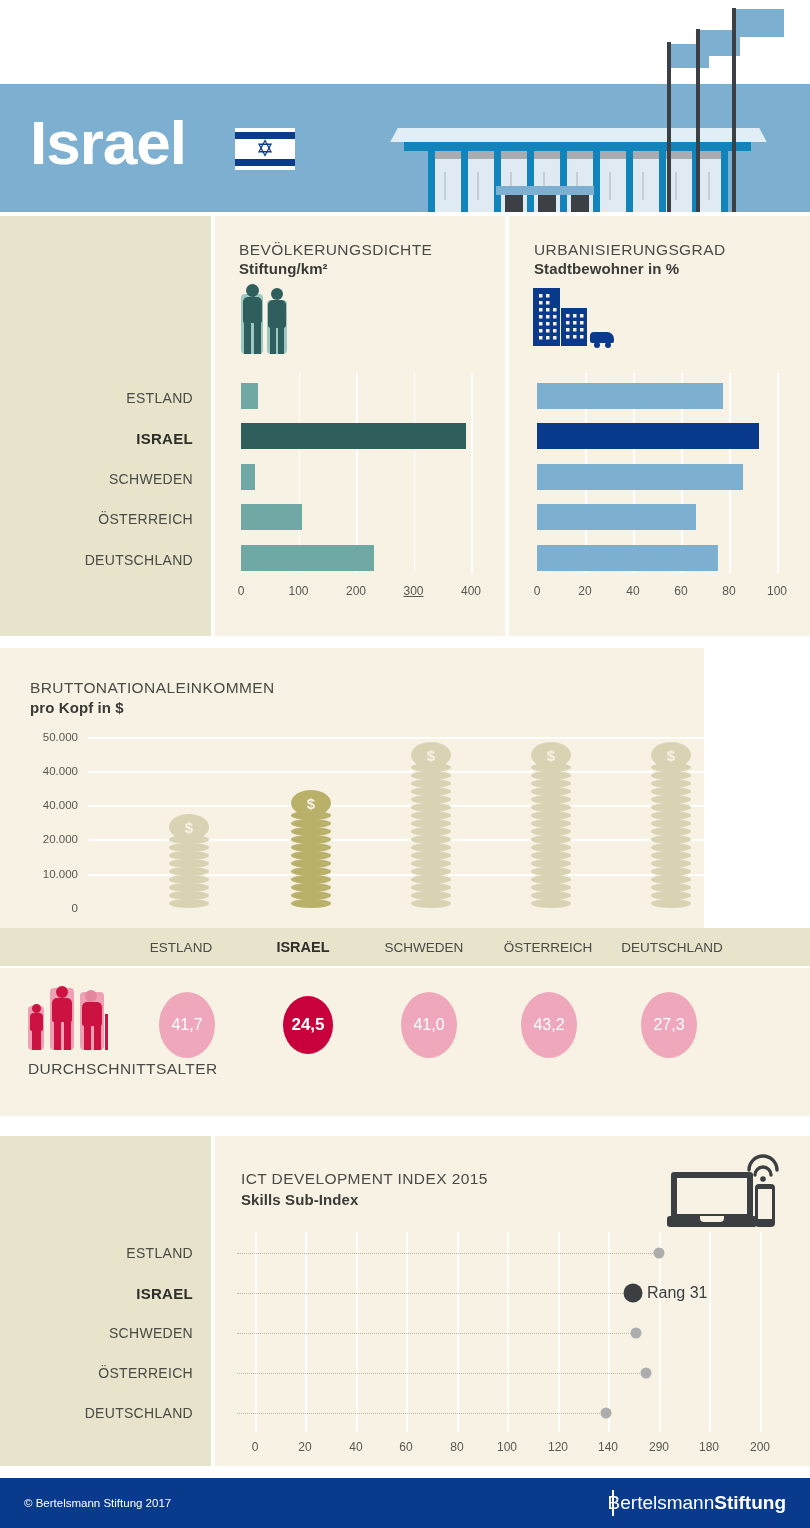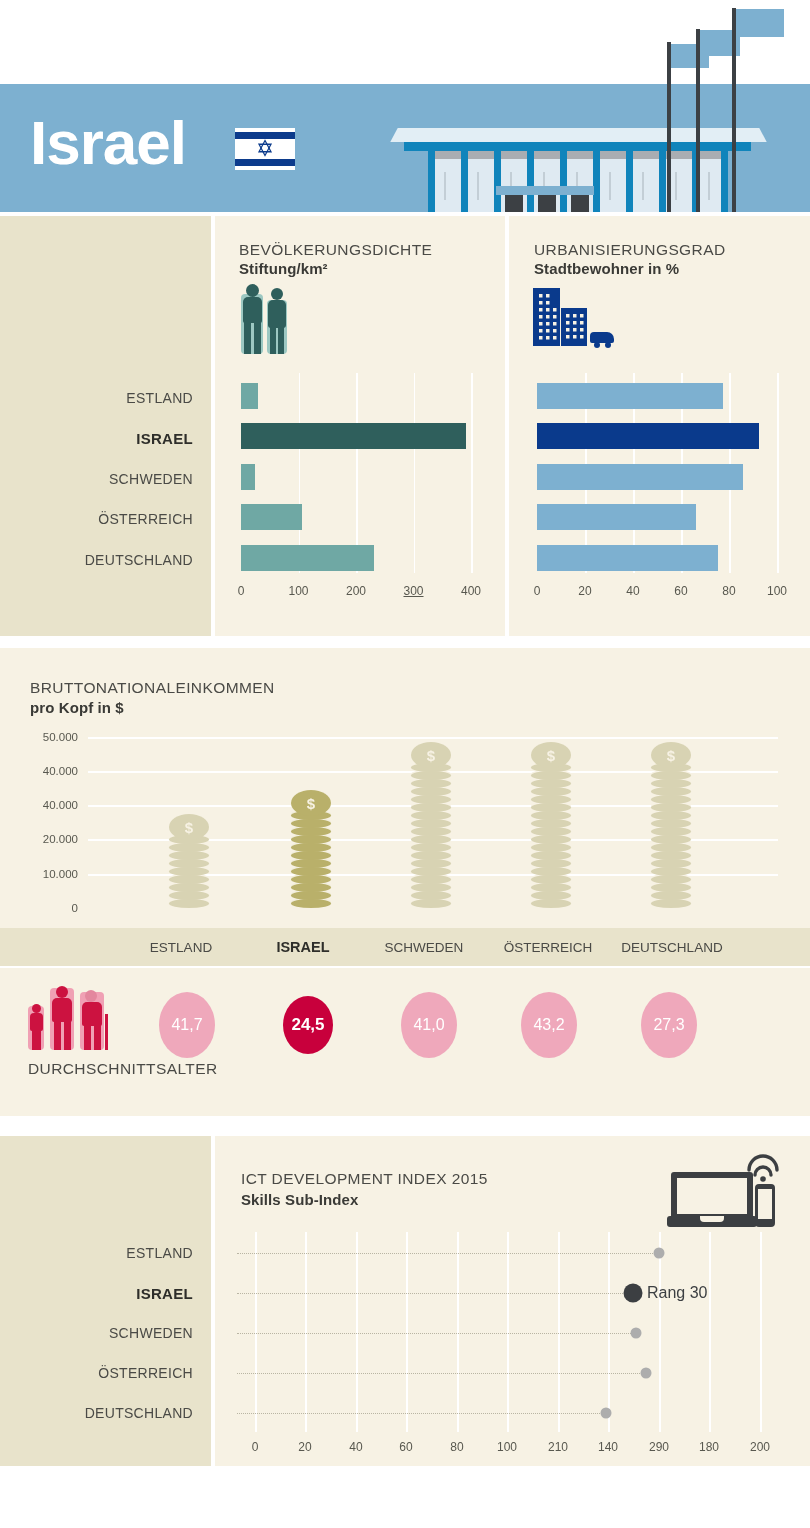--- a/index.html
+++ b/index.html
@@ -51,21 +51,21 @@
   .rowlabels div{position:absolute;right:0;transform:translateY(-50%);}
 
   .gridline{position:absolute;width:1.5px;background:#ffffff;}
   .bar{position:absolute;height:26px;}
 
   
   .people{position:absolute;}
   .pp{position:absolute;}
 
   
-  .b2{position:absolute;left:0;top:648px;width:810px;height:280px;background:#f7f2e4;}
+  .b2{position:absolute;left:0;top:648px;width:704px;height:280px;background:#f7f2e4;}
   .b2 .hline{position:absolute;left:88px;width:690px;height:2px;background:#ffffff;}
   .b2 .ylab{position:absolute;right:0;width:66px;text-align:right;font-size:11.5px;color:#58584f;transform:translateY(-50%);}
   .stack{position:absolute;bottom:0;width:40px;}
   .coin{position:absolute;left:0;width:40px;height:9px;border-radius:50%;}
   .coin.top{height:26px;display:flex;align-items:center;justify-content:center;color:#f7f2e4;font-weight:bold;font-size:15px;}
 
   .b2-labels{position:absolute;left:0;top:928px;width:810px;height:38px;background:#e8e3cb;}
   .b2-labels span{position:absolute;top:50%;transform:translate(-50%,-50%);font-size:13.5px;color:#4a4a46;white-space:nowrap;}
   .b2-labels span.hl{font-weight:bold;color:#2e2e2a;font-size:14.5px;}
 
@@ -456,29 +456,34 @@
     <div class="dotline" style="left:22px;top:197px;width:402px;"></div>
     <div class="dotline" style="left:22px;top:237px;width:413px;"></div>
     <div class="dotline" style="left:22px;top:277px;width:371px;"></div>
 
     <div class="dot" style="left:444px;top:117px;"></div>
     <div class="dot hl" style="left:418px;top:157px;"></div>
     <div class="dot" style="left:421px;top:197px;"></div>
     <div class="dot" style="left:431px;top:237px;"></div>
     <div class="dot" style="left:391px;top:277px;"></div>
 
-    <div style="position:absolute;left:432px;top:148px;font-size:16px;color:#3c3f42;">Rang 30</div>
+    <div style="position:absolute;left:432px;top:148px;font-size:16px;color:#3c3f42;">Rang 31</div>
 
     <div class="axis-lbl" style="left:40px;top:304px;">0</div>
     <div class="axis-lbl" style="left:90px;top:304px;">20</div>
     <div class="axis-lbl" style="left:141px;top:304px;">40</div>
     <div class="axis-lbl" style="left:191px;top:304px;">60</div>
     <div class="axis-lbl" style="left:242px;top:304px;">80</div>
     <div class="axis-lbl" style="left:292px;top:304px;">100</div>
-    <div class="axis-lbl" style="left:343px;top:304px;">210</div>
+    <div class="axis-lbl" style="left:343px;top:304px;">120</div>
     <div class="axis-lbl" style="left:393px;top:304px;">140</div>
     <div class="axis-lbl" style="left:444px;top:304px;">290</div>
     <div class="axis-lbl" style="left:494px;top:304px;">180</div>
     <div class="axis-lbl" style="left:545px;top:304px;">200</div>
   </div>
 
+  <div class="footer">
+    <div class="copy">© Bertelsmann Stiftung 2017</div>
+    <div class="sep"></div>
+    <div class="brand"><span>Bertelsmann</span><b>Stiftung</b></div>
+  </div>
 
 </div>
 
 </body></html>

